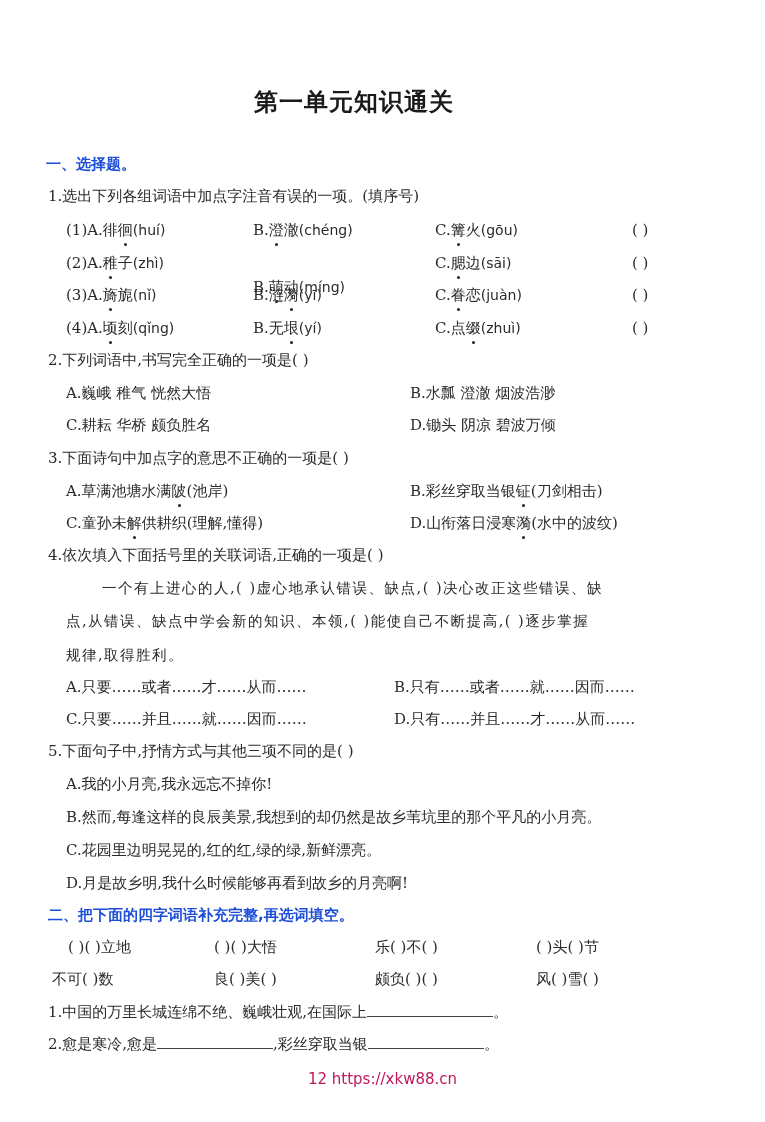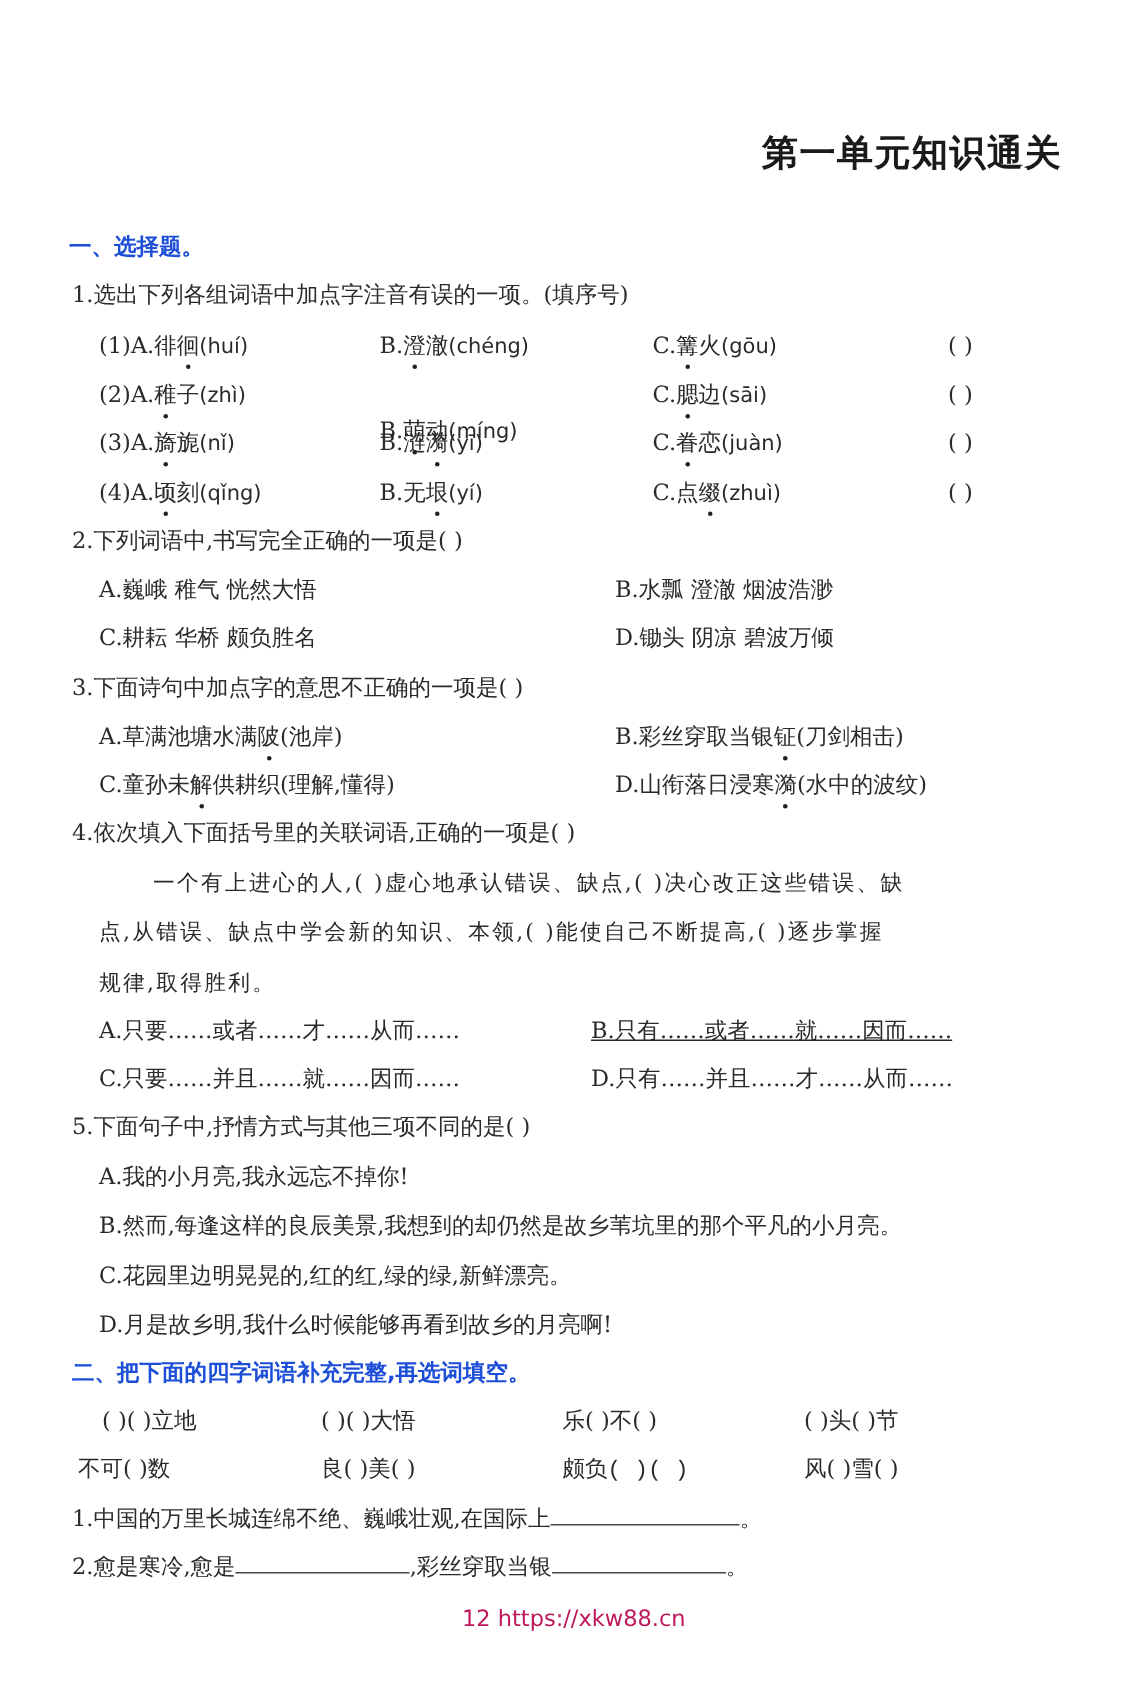--- a/index.html
+++ b/index.html
@@ -1,19 +1,19 @@
 <!DOCTYPE html>
 <html><head>
 <meta charset="utf-8">
 <style>
   html, body { margin:0; padding:0; background:#fff; }
   body { width:765px; height:1122px; position:relative; overflow:hidden;
          font-family:"DejaVu Serif","Liberation Serif",serif; color:#2a2a2a; }
   .abs { position:absolute; white-space:nowrap; }
-  .title { left:0; width:708px; top:86px; text-align:right; font-size:24px; font-weight:bold; color:#1a1a1a; letter-spacing:1px; }
+  .title { left:0; width:708px; top:86px; text-align:center; font-size:24px; font-weight:bold; color:#1a1a1a; letter-spacing:1px; }
   .sec { font-family:"DejaVu Sans","Liberation Sans",sans-serif; font-weight:bold; color:#1d4ed8; font-size:15px; }
   .q { font-size:15px; }
   .opt { font-size:15px; }
   .dot { position:relative; display:inline-block; }
   .dot::after { content:""; position:absolute; left:50%; bottom:-6px; width:3px; height:3px; margin-left:-1.5px; border-radius:50%; background:#222; }
   .py { font-family:"DejaVu Sans","Liberation Sans",sans-serif; font-size:14px; }
   .passage { font-size:14.5px; letter-spacing:1.5px; }
   .blank { display:inline-block; border-bottom:1px solid #444; vertical-align:baseline; height:12px; }
   .footer { left:0; width:765px; top:1070px; text-align:center; font-family:"DejaVu Sans","Liberation Sans",sans-serif; font-size:15px; color:#be185d; }
 </style>
@@ -55,37 +55,37 @@
 <div class="abs opt" style="left:66px;top:482px;"><span>A.草满池塘水满</span><span class="dot">陂</span><span>(池岸)</span></div>
 <div class="abs opt" style="left:410px;top:482px;"><span>B.彩丝穿取当银</span><span class="dot">钲</span><span>(刀剑相击)</span></div>
 <div class="abs opt" style="left:66px;top:514px;"><span>C.童孙未</span><span class="dot">解</span><span>供耕织(理解,懂得)</span></div>
 <div class="abs opt" style="left:410px;top:514px;"><span>D.山衔落日浸寒</span><span class="dot">漪</span><span>(水中的波纹)</span></div>
 
 <div class="abs q" style="left:48px;top:546px;">4.依次填入下面括号里的关联词语,正确的一项是(        )</div>
 <div class="abs passage" style="left:102px;top:579px;">一个有上进心的人,(      )虚心地承认错误、缺点,(      )决心改正这些错误、缺</div>
 <div class="abs passage" style="left:66px;top:612px;">点,从错误、缺点中学会新的知识、本领,(      )能使自己不断提高,(      )逐步掌握</div>
 <div class="abs passage" style="left:66px;top:646px;">规律,取得胜利。</div>
 <div class="abs opt" style="left:66px;top:678px;">A.只要……或者……才……从而……</div>
-<div class="abs opt" style="left:394px;top:678px;text-decoration:underline;">B.只有……或者……就……因而……</div>
+<div class="abs opt" style="left:394px;top:678px;">B.只有……或者……就……因而……</div>
 <div class="abs opt" style="left:66px;top:710px;">C.只要……并且……就……因而……</div>
 <div class="abs opt" style="left:394px;top:710px;">D.只有……并且……才……从而……</div>
 
 <div class="abs q" style="left:48px;top:742px;">5.下面句子中,抒情方式与其他三项不同的是(        )</div>
 <div class="abs opt" style="left:66px;top:775px;">A.我的小月亮,我永远忘不掉你!</div>
 <div class="abs opt" style="left:66px;top:808px;">B.然而,每逢这样的良辰美景,我想到的却仍然是故乡苇坑里的那个平凡的小月亮。</div>
 <div class="abs opt" style="left:66px;top:841px;">C.花园里边明晃晃的,红的红,绿的绿,新鲜漂亮。</div>
 <div class="abs opt" style="left:66px;top:874px;">D.月是故乡明,我什么时候能够再看到故乡的月亮啊!</div>
 
 <div class="abs sec" style="left:48px;top:906px;">二、把下面的四字词语补充完整,再选词填空。</div>
 
 <div class="abs opt" style="left:52px;top:938px;margin-left:16px;">(      )(      )立地</div>
 <div class="abs opt" style="left:214px;top:938px;">(      )(      )大悟</div>
 <div class="abs opt" style="left:375px;top:938px;">乐(      )不(      )</div>
 <div class="abs opt" style="left:536px;top:938px;">(      )头(      )节</div>
 <div class="abs opt" style="left:52px;top:970px;">不可(      )数</div>
 <div class="abs opt" style="left:214px;top:970px;text-align:center;">良(      )美(      )</div>
-<div class="abs opt" style="left:375px;top:970px;font-family:Liberation Mono, monospace;">颇负(      )(      )</div>
+<div class="abs opt" style="left:375px;top:970px;">颇负(      )(      )</div>
 <div class="abs opt" style="left:536px;top:970px;">风(      )雪(      )</div>
 
 <div class="abs opt" style="left:48px;top:1003px;"><span>1.中国的万里长城连绵不绝、巍峨壮观,在国际上</span><span class="blank" style="width:126px;"></span><span>。</span></div>
 <div class="abs opt" style="left:48px;top:1035px;"><span>2.愈是寒冷,愈是</span><span class="blank" style="width:116px;"></span><span>,彩丝穿取当银</span><span class="blank" style="width:116px;"></span><span>。</span></div>
 
 <div class="abs footer">12 https://xkw88.cn</div>
 
 </body></html>

